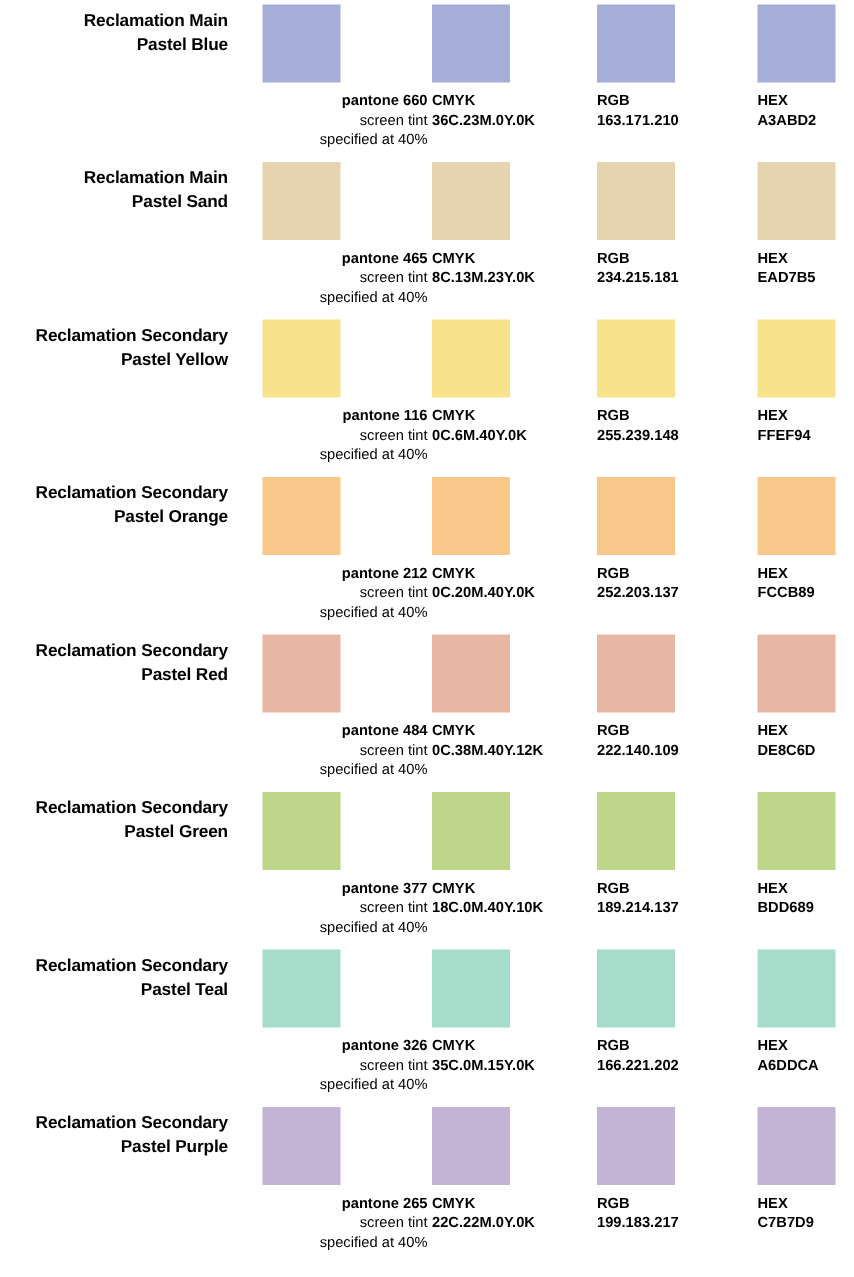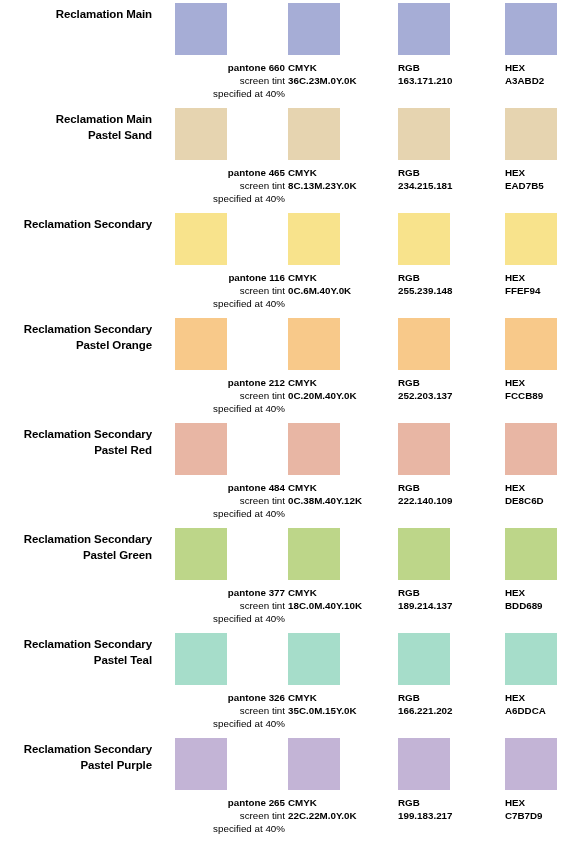--- a/index.html
+++ b/index.html
@@ -89,20 +89,21 @@
     margin-left: 23px;
   }
 </style>
 </head>
 <body>
 
 <div id="palette-sheet">
     <div class="color-row">
       <div class="row-label">
         <span class="label-line">Reclamation Main</span>
+        <span class="label-line">Pastel Blue</span>
       </div>
       <div class="swatch-col col-0">
         <span class="swatch-chip" style="background-color: rgb(166, 173, 214);"></span>
         <div class="swatch-caption">
           <span class="caption-value">pantone 660</span>
           <span class="caption-sub">screen tint</span>
           <span class="caption-sub">specified at 40%</span>
         </div>
       </div>
       <div class="swatch-col col-1">
@@ -158,20 +159,21 @@
         <span class="swatch-chip" style="background-color: rgb(230, 212, 176);"></span>
         <div class="swatch-caption">
           <span class="caption-head">HEX</span>
           <span class="caption-value">EAD7B5</span>
         </div>
       </div>
     </div>
     <div class="color-row">
       <div class="row-label">
         <span class="label-line">Reclamation Secondary</span>
+        <span class="label-line">Pastel Yellow</span>
       </div>
       <div class="swatch-col col-0">
         <span class="swatch-chip" style="background-color: rgb(248, 227, 140);"></span>
         <div class="swatch-caption">
           <span class="caption-value">pantone 116</span>
           <span class="caption-sub">screen tint</span>
           <span class="caption-sub">specified at 40%</span>
         </div>
       </div>
       <div class="swatch-col col-1">

